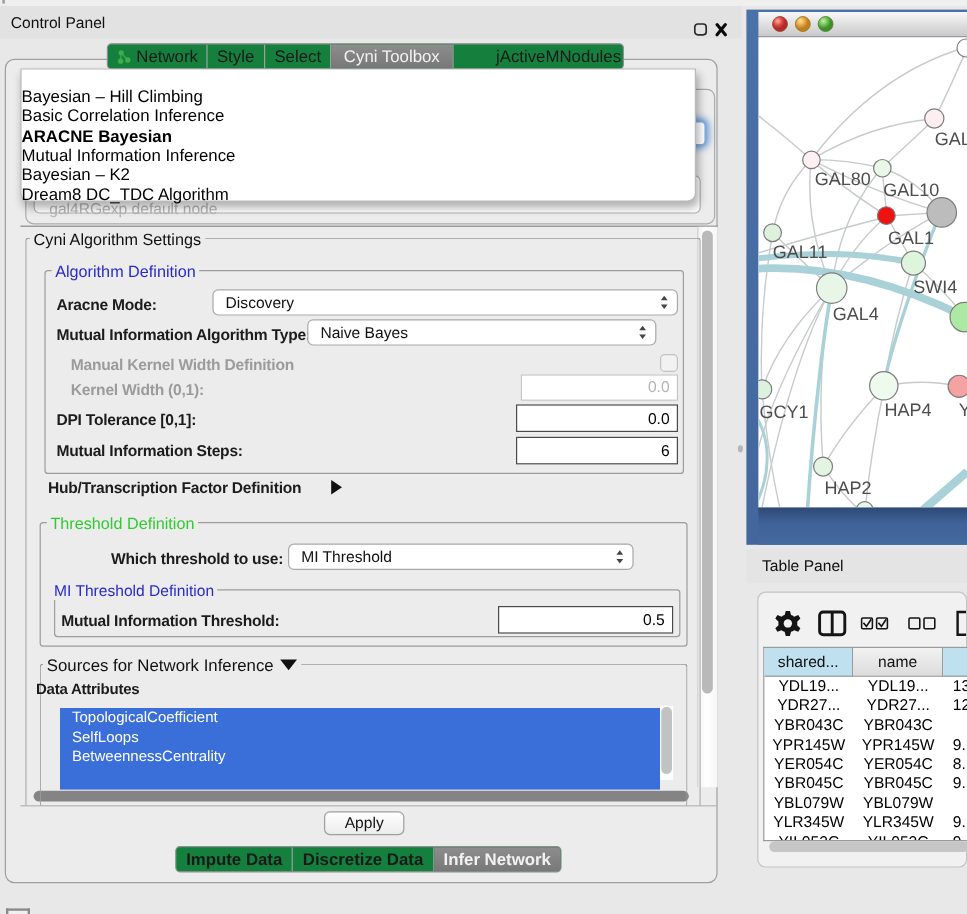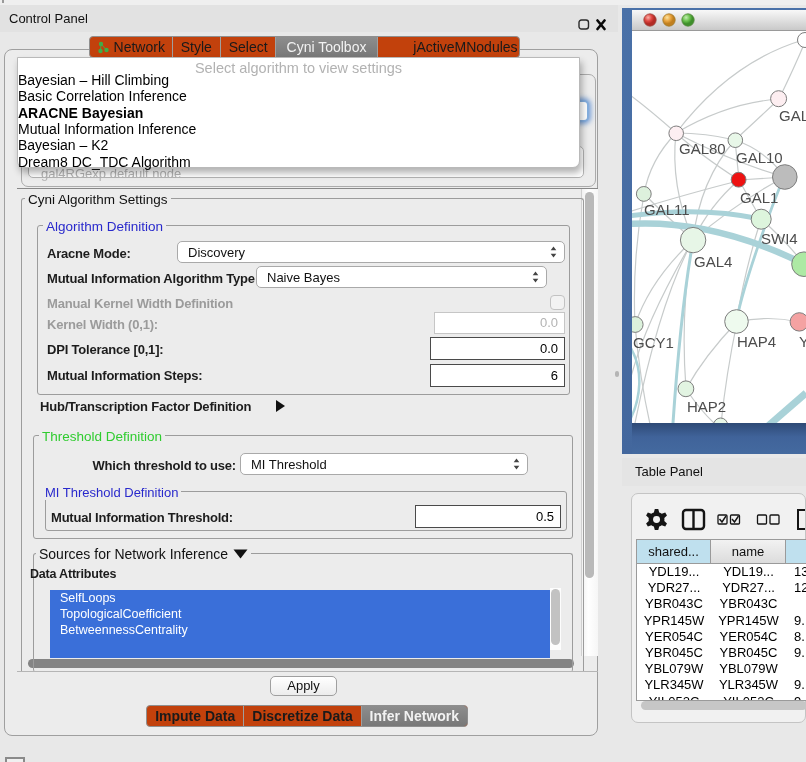--- a/index.html
+++ b/index.html
@@ -5,21 +5,21 @@
 * { margin:0; padding:0; box-sizing:border-box; }
 html,body { width:806px; height:762px; overflow:hidden; }
 body { background:#e8e8e8; font-family:"Liberation Sans", sans-serif; position:relative; }
 .abs { position:absolute; }
 
 #titlebar { left:0; top:5px; width:618px; height:27px; background:#e2e2e2; }
 #titlebar .t { position:absolute; left:9px; top:6px; font-size:13px; color:#111; }
 #topstrip { left:0; top:0; width:806px; height:5px; background:#efefef; }
 #panel { left:4px; top:49px; width:594px; height:687px; background:#ececec; border:1px solid #9f9f9f; border-radius:8px; }
 
-.seg { position:absolute; display:flex; background:#c2410c; border:1px solid #8f8f8f; border-radius:4px; overflow:hidden; }
+.seg { position:absolute; display:flex; background:#15803d; border:1px solid #8f8f8f; border-radius:4px; overflow:hidden; }
 .seg .s { font-size:14px; color:#1a1a1a; display:flex; align-items:center; justify-content:center; border-right:1px solid #9f9f9f; }
 .seg .s:last-child { border-right:none; }
 .seg .sel { background:linear-gradient(#8d8d8d,#787878); color:#f2f2f2; }
 #tabstop { left:89px; top:36px; width:431px; height:22px; }
 #tabsbot { left:146px; top:705px; width:322px; height:22px; }
 
 #subpanel { left:21px; top:74px; width:575px; height:113px; border:1px solid #ababab; border-radius:7px; background:#ececec; }
 .combo { position:absolute; background:#fff; border:1px solid #a9a9a9; border-radius:5px; font-size:13px; color:#111; }
 .combo .cv { position:absolute; left:10px; top:50%; transform:translateY(-50%); white-space:nowrap; }
 .combo .arr { position:absolute; right:7px; top:50%; transform:translateY(-50%); width:7px; height:12px; }
@@ -32,21 +32,21 @@
 
 #scrollwrap { left:17px; top:188px; width:581px; height:484px; border-top:1px solid #888; }
 #vsb { left:581px; top:189px; width:17px; height:467px; background:linear-gradient(90deg,#f2f2f2,#ffffff 40%,#f6f6f6); border-left:1px solid #d0d0d0; }
 #vsb .th { position:absolute; left:3px; top:3px; width:9px; height:386px; background:#b9b9b9; border-radius:5px; }
 #hsb { left:19px; top:659px; width:569px; height:10px; }
 #hsb .th { position:absolute; left:9px; top:0; width:546px; height:9px; background:#848484; border-radius:5px; }
 
 .group { position:absolute; border:1px solid #9c9c9c; border-radius:3px; }
 .gtitle { position:absolute; background:#ececec; font-size:13.5px; padding:0 3px; white-space:nowrap; }
 .lbl { position:absolute; font-size:13px; letter-spacing:-0.2px; font-weight:bold; color:#1c1c1c; white-space:nowrap; }
-.dis { color:#9b9b9b; }
+.dis { color:#9b9b9b;margin-left:12px; }
 .tfield { position:absolute; background:#fff; font-size:13px; text-align:right; padding-right:6px; }
 
 #datalist { left:50px; top:590px; width:500px; height:68px; background:#3a6fd9; color:#fff; font-size:12px; }
 #datalist div { padding-left:10px; font-size:12.5px; height:16px; line-height:16px; }
 
 #applybtn { left:270px; top:676px; width:67px; height:20px; background:linear-gradient(#ffffff,#ececec); border:1px solid #9f9f9f; border-radius:5px; font-size:13px; color:#111; text-align:center; line-height:18px; }
 
 #netwin { left:622px; top:8px; width:184px; height:446px; background:linear-gradient(180deg,#4a71a8 0%,#43679d 100%); }
 #nettitle { left:632px; top:10px; width:174px; height:21px; background:linear-gradient(#f8f8f8,#c9c9c9); border-bottom:1px solid #9a9a9a; }
 #netcontent { left:632px; top:31px; width:174px; height:392px; background:#fff; overflow:hidden; }
@@ -138,33 +138,32 @@
 <div class="gtitle" style="left:42px; top:485px; color:#2929cc; font-size:13px;">MI Threshold Definition</div>
 <div class="lbl" style="left:51px; top:510px;">Mutual Information Threshold:</div>
 <div class="tfield" style="left:415px; top:505px; width:146px; height:23px; line-height:21px; border:1px solid #4a4a4a; color:#000;">0.5</div>
 
 <div class="group" style="left:33px; top:553px; width:540px; height:119px; border-bottom:none;"></div>
 <div class="gtitle" style="left:36px; top:546px; color:#111; font-weight:normal; font-size:14px;">Sources for Network Inference <svg width="15" height="10" viewBox="0 0 15 10" style="margin-left:1px;">
       <path d="M0.5 0.5 L14.5 0.5 L7.5 9.5 Z" fill="#111"></path>
     </svg></div>
 <div class="lbl" style="left:30px; top:567px; font-size:12.5px;">Data Attributes</div>
 <div class="abs" id="datalist">
- <div>SelfLoops</div>
-    <div>TopologicalCoefficient</div>
+ <div>TopologicalCoefficient</div>
+    <div>SelfLoops</div>
     <div>BetweennessCentrality</div>
 </div>
 <div class="abs" style="left:550px; top:588px; width:11px; height:62px; background:#fdfdfd;">
     <div style="position:absolute; left:1px; top:1px; width:9px; height:56px; background:#c2c2c2; border-radius:5px;"></div>
   </div>
 
 <div class="abs" style="left:17px; top:671px; width:581px; height:1px; background:#b5b5b5;"></div>
 <div class="abs" id="applybtn">Apply</div>
 
 <div class="abs" id="popup">
-  <div class="hint">Select algorithm to view settings</div>
   <div class="it" style="top:15px;">Bayesian – Hill Climbing</div>
   <div class="it" style="top:31.3px;">Basic Correlation Inference</div>
   <div class="it" style="top:47.6px; font-weight:bold;">ARACNE Bayesian</div>
   <div class="it" style="top:63.9px;">Mutual Information Inference</div>
   <div class="it" style="top:80.2px;">Bayesian – K2</div>
   <div class="it" style="top:96.5px;">Dream8 DC_TDC Algorithm</div>
 </div>
 
 <div class="seg" id="tabstop">
   <div class="s" style="width:90px;"><svg width="13" height="13" viewBox="0 0 13 13" style="margin-right:4px;">

